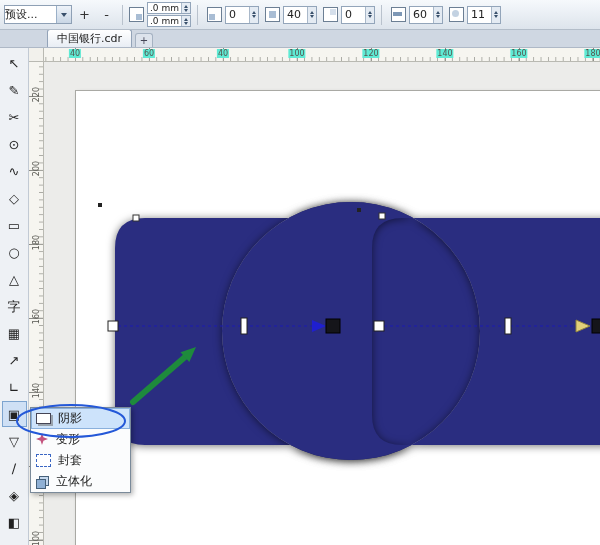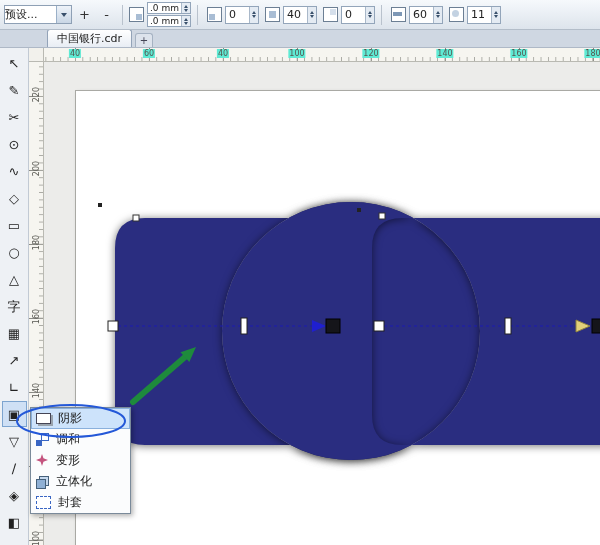--- a/index.html
+++ b/index.html
@@ -308,36 +308,32 @@
       <rect x="592" y="319" width="14" height="14" stroke="#000" fill="#15151a"></rect>
     </g>
   </svg>
 
   <div class="flyout">
     <div class="mi selected">
       <span class="mi-icon ic-shadow"></span>
       <span class="mi-label">阴影</span>
     </div>
     <div class="mi">
-      <span class="mi-icon ic-blend"></span>
-      <span class="mi-label">调和</span>
-    </div>
-    <div class="mi">
       <span class="mi-icon">
           <span class="ic-distort" style="display:block"></span>
         </span>
       <span class="mi-label">变形</span>
     </div>
     <div class="mi">
+      <span class="mi-icon ic-envelope"></span>
+      <span class="mi-label">封套</span>
+    </div>
+    <div class="mi">
       <span class="mi-icon ic-extrude"></span>
       <span class="mi-label">立体化</span>
-    </div>
-    <div class="mi">
-      <span class="mi-icon ic-envelope"></span>
-      <span class="mi-label">封套</span>
     </div>
   </div>
 
   <svg id="ann" width="600" height="545" viewBox="0 0 600 545">
     <line x1="133" y1="402" x2="185" y2="357" stroke-width="6" stroke-linecap="round" stroke="#1e8a3c"></line>
     <polygon points="196,347 189.3,361.9 180.5,352.3" fill="#1e8a3c"></polygon>
     <ellipse cx="71" cy="421" rx="54" ry="16" fill="none" stroke-width="2" stroke="#2458d8"></ellipse>
   </svg>
 
 </div>

